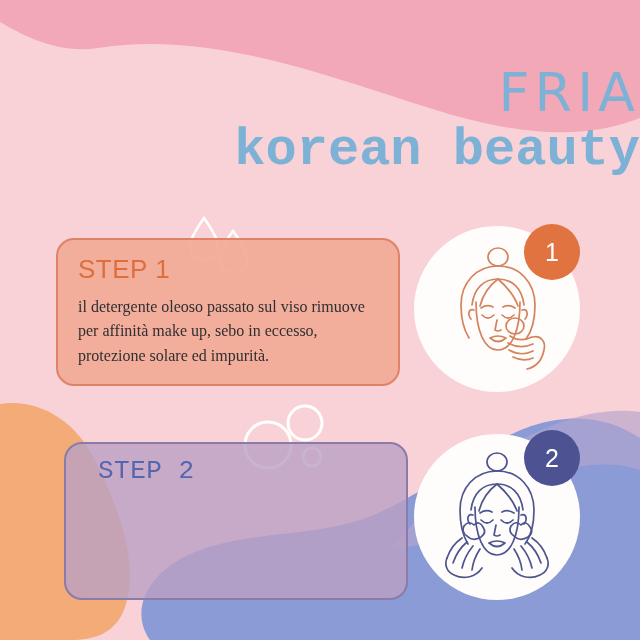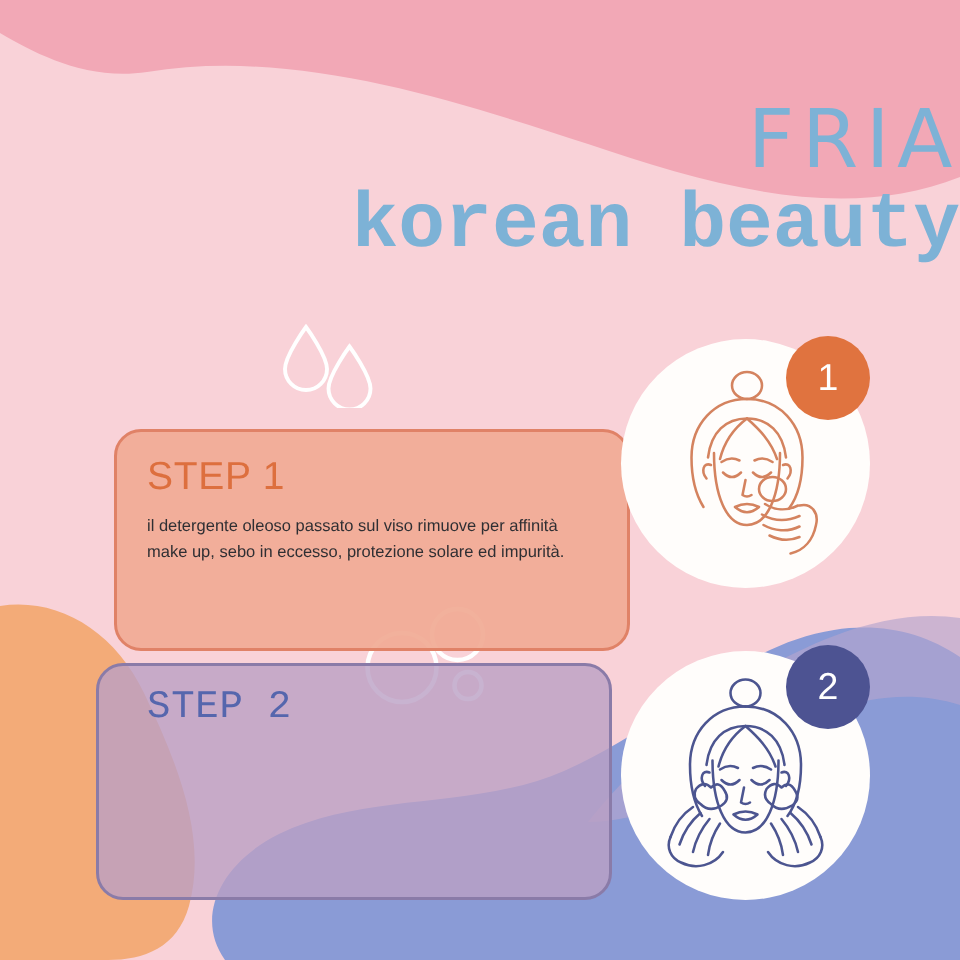--- a/index.html
+++ b/index.html
@@ -69,27 +69,26 @@
   }
 
   
   .card {
     position: absolute;
     border-radius: 18px;
     box-sizing: border-box;
     z-index: 8;
   }
   .card-1 {
-    left: 76px;
+    left: 56px;
     top: 238px;
     width: 344px;
     height: 148px;
     background: rgba(241,171,149,0.93);
     border: 2px solid #e08267;
-    margin-top: 48px;
   }
   .card-2 {
     left: 64px;
     top: 442px;
     width: 344px;
     height: 158px;
     background: rgba(186,160,196,0.80);
     border: 2px solid #8a7ba8;
   }
   .card-title {
@@ -104,24 +103,24 @@
     padding: 14px 0 0 20px;
   }
   .card-2 .card-title {
     color: #5566ad;
     padding: 12px 0 0 32px;
     font-family: Liberation Mono, monospace;
   }
   .card-body {
     margin: 0;
     padding: 10px 22px 0 20px;
-    font-size: 11px;
+    font-size: 16px;
     line-height: 1.52;
     color: #2f2f33;
-    font-family: Liberation Sans, sans-serif;
+    font-family: Liberation Serif, serif;
   }
   .card-2 .card-body { padding-top: 6px; }
 
   
   .illus {
     position: absolute;
     width: 166px;
     height: 166px;
     border-radius: 50%;
     background: #fffdfb;

